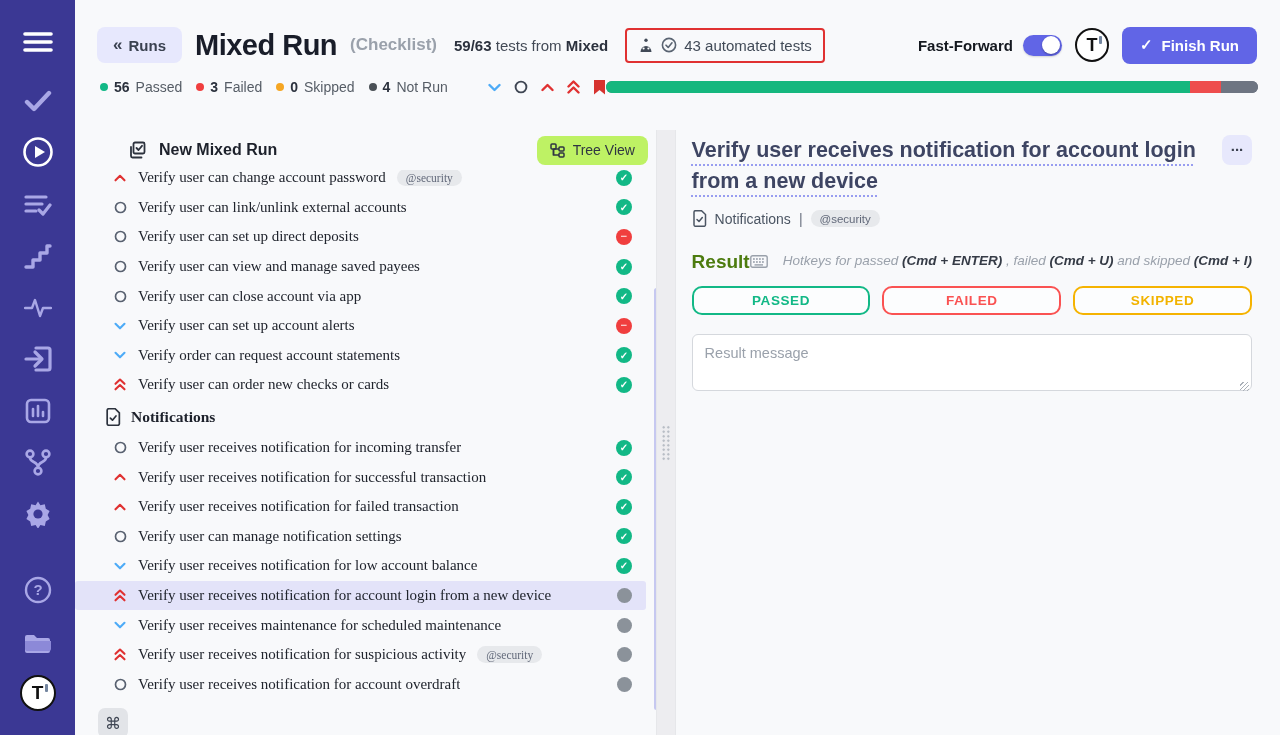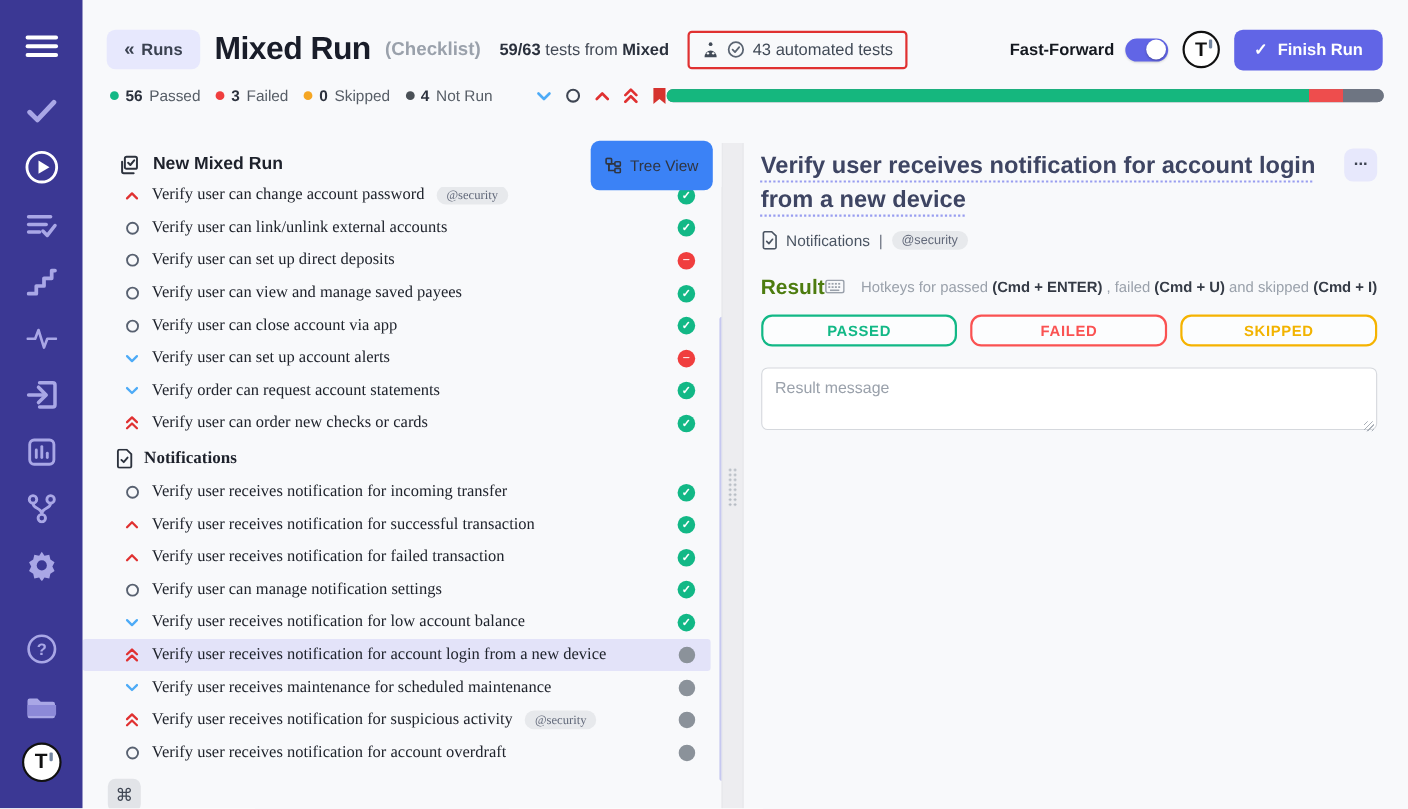--- a/index.html
+++ b/index.html
@@ -43,23 +43,23 @@
 
   
   .content { position:absolute; top:130px; left:0; right:0; bottom:0; display:flex; }
   .list-panel { width:590px; position:relative; display:flex; flex-direction:column; }
   .splitter { width:20px; background:#ededf0; border-left:1px solid #e6e7ea; border-right:1px solid #e6e7ea; position:relative; cursor:col-resize; }
   .splitter .grip { position:absolute; top:295px; left:50%; transform:translateX(-50%); width:9px; height:36px;
       background-image:radial-gradient(#b4bac2 1.1px, transparent 1.3px); background-size:4.5px 4.5px; }
   .detail-panel { flex:1; padding:5px 28px 0 16px; }
 
   
-  .list-header { display:flex; align-items:center; height:40px; padding:0 8px 0 32px; gap:12px; background:#f8f9fb; position:relative; z-index:2; }
+  .list-header { display:flex; align-items:center; height:40px; padding:0 8px 0 52px; gap:12px; background:#f8f9fb; position:relative; z-index:2; }
   .list-title { font-size:16px; font-weight:700; color:#1d212b; }
-  .treeview-btn { margin-left:auto; display:flex; align-items:center; gap:8px; background:#3b82f6; border:none; border-radius:8px; height:45px; padding:0 13px; font-size:14px; color:#2f3542; cursor:pointer; font-family:inherit; }
+  .treeview-btn { margin-left:auto; display:flex; align-items:center; gap:8px; background:#bef264; border:none; border-radius:8px; height:29px; padding:0 13px; font-size:14px; color:#2f3542; cursor:pointer; font-family:inherit; }
   .list-scroll { flex:1; overflow:hidden; position:relative;font-family:Liberation Serif, serif; }
   .lrow { display:flex; align-items:center; height:29.6px; padding:0 24px 0 38px; gap:11px; cursor:pointer; }
   .lrow.clipped { margin-top:-7px; }
   .lrow.selected { background:#e3e3f9; border-radius:3px; margin-right:10px; padding-right:14px; }
   .prio { width:14px; display:flex; align-items:center; justify-content:center; flex:none; }
   .ltext { font-size:15px; color:#20242d; white-space:nowrap; overflow:hidden; }
   .tagpill { background:#e7e9ec; color:#62697a; font-size:11.5px; padding:2.5px 9px; border-radius:10px; white-space:nowrap; cursor:pointer; }
   .status { margin-left:auto; width:16px; height:16px; border-radius:50%; display:flex; align-items:center; justify-content:center; font-size:10px; font-weight:700; color:#fff; flex:none; }
   .st-passed { background:#12b886; }
   .st-failed { background:#f03e3e; font-size:12px; }
@@ -71,21 +71,21 @@
 
   
   .detail-top { display:flex; align-items:flex-start; }
   .detail-title { max-width:512px; font-size:21.5px; font-weight:700; color:#3e4563; line-height:31px;
       text-decoration:underline dotted #989df0 2px; text-underline-offset:7px; }
   .more-btn { margin-left:auto; width:30px; height:30px; background:#e7e8fc; border:none; border-radius:8px; color:#3c4250; font-size:15px; font-weight:700; line-height:10px; cursor:pointer; padding-bottom:8px; }
   .meta-row { display:flex; align-items:center; gap:8px; margin-top:13px; color:#4b5563; font-size:14px; }
   .meta-sep { color:#6b7280; }
   .result-row { display:flex; align-items:baseline; margin-top:24px; }
   .result-title { font-size:19px; font-weight:800; color:#4d7c0f; }
-  .hotkeys { margin-left:auto; font-size:13.5px; color:#9aa1ab; display:flex; align-items:center; gap:12px; white-space:nowrap; }
+  .hotkeys { margin-left:auto; font-size:13.5px; color:#9aa1ab; display:flex; align-items:flex-end; gap:12px; white-space:nowrap;font-style:italic; }
   .hk-b { color:#353b46; font-weight:700; }
   .rbtns { display:flex; gap:12px; margin-top:13px; }
   .rbtn { flex:1; height:29px; border-radius:10px; border:2px solid; background:#fcfdfe; font-size:13.5px; font-weight:700; letter-spacing:.6px; cursor:pointer; font-family:inherit; }
   .rbtn.passed { border-color:#12b886; color:#12b886; }
   .rbtn.failed { border-color:#fa5252; color:#fa5252; }
   .rbtn.skipped { border-color:#f5b301; color:#f2b300; }
   .msg-wrap { position:relative; margin-top:19px; }
   .msg-input { width:100%; height:57px; border:1px solid #d5d8dd; border-radius:6px; background:#fff; padding:10px 12px; font-size:14.5px; font-family:inherit; color:#30363f; resize:none; outline:none; }
   .msg-input::placeholder { color:#9aa1ab; }
   .resize-grip { position:absolute; right:3px; bottom:4px; width:9px; height:9px;

